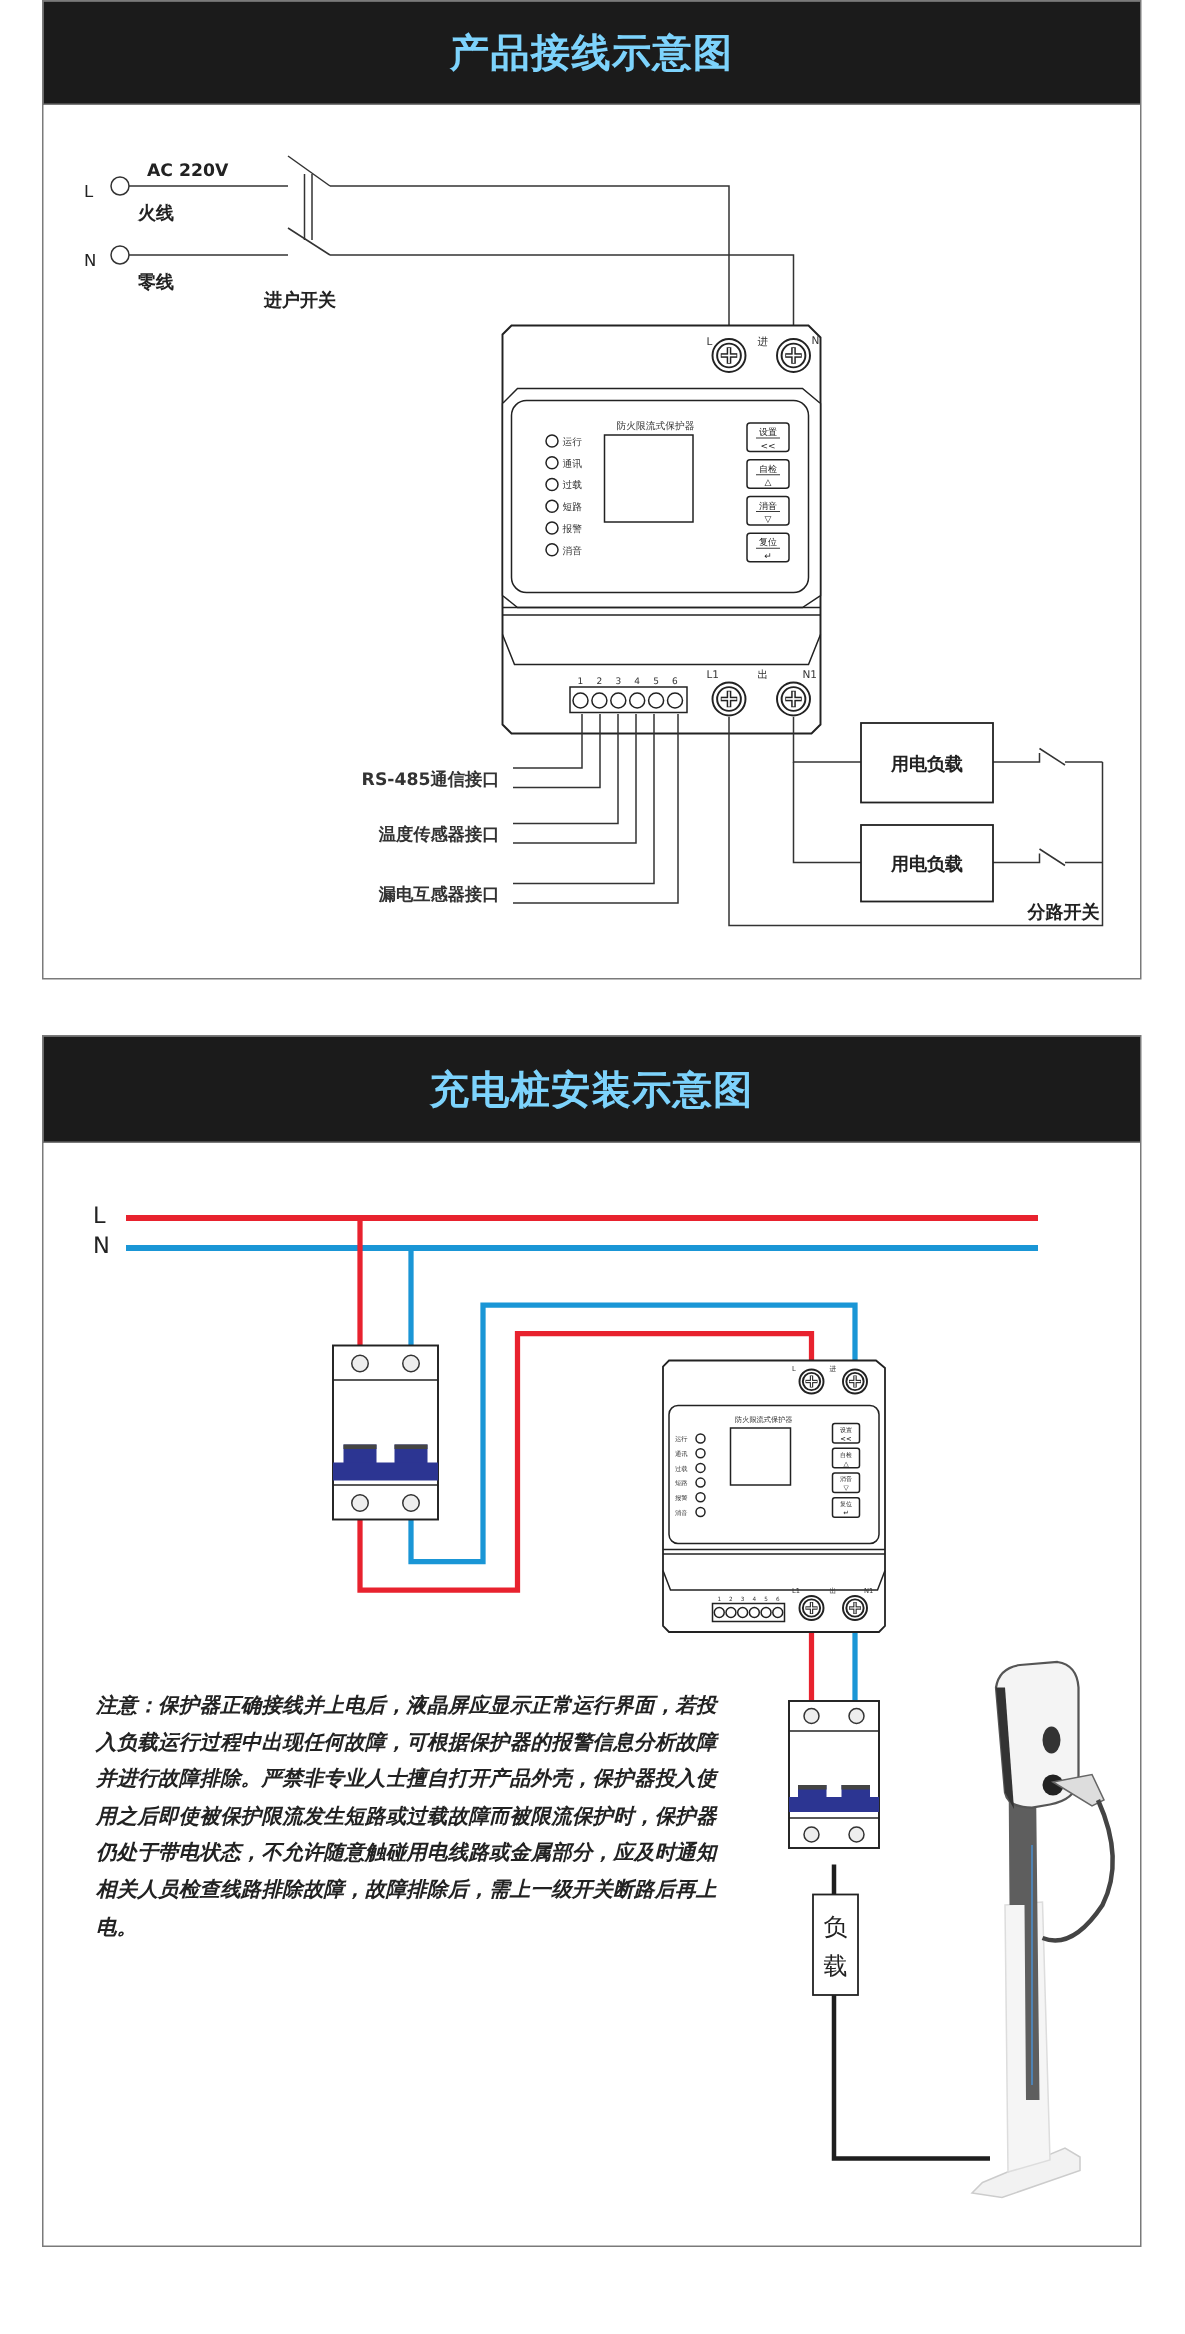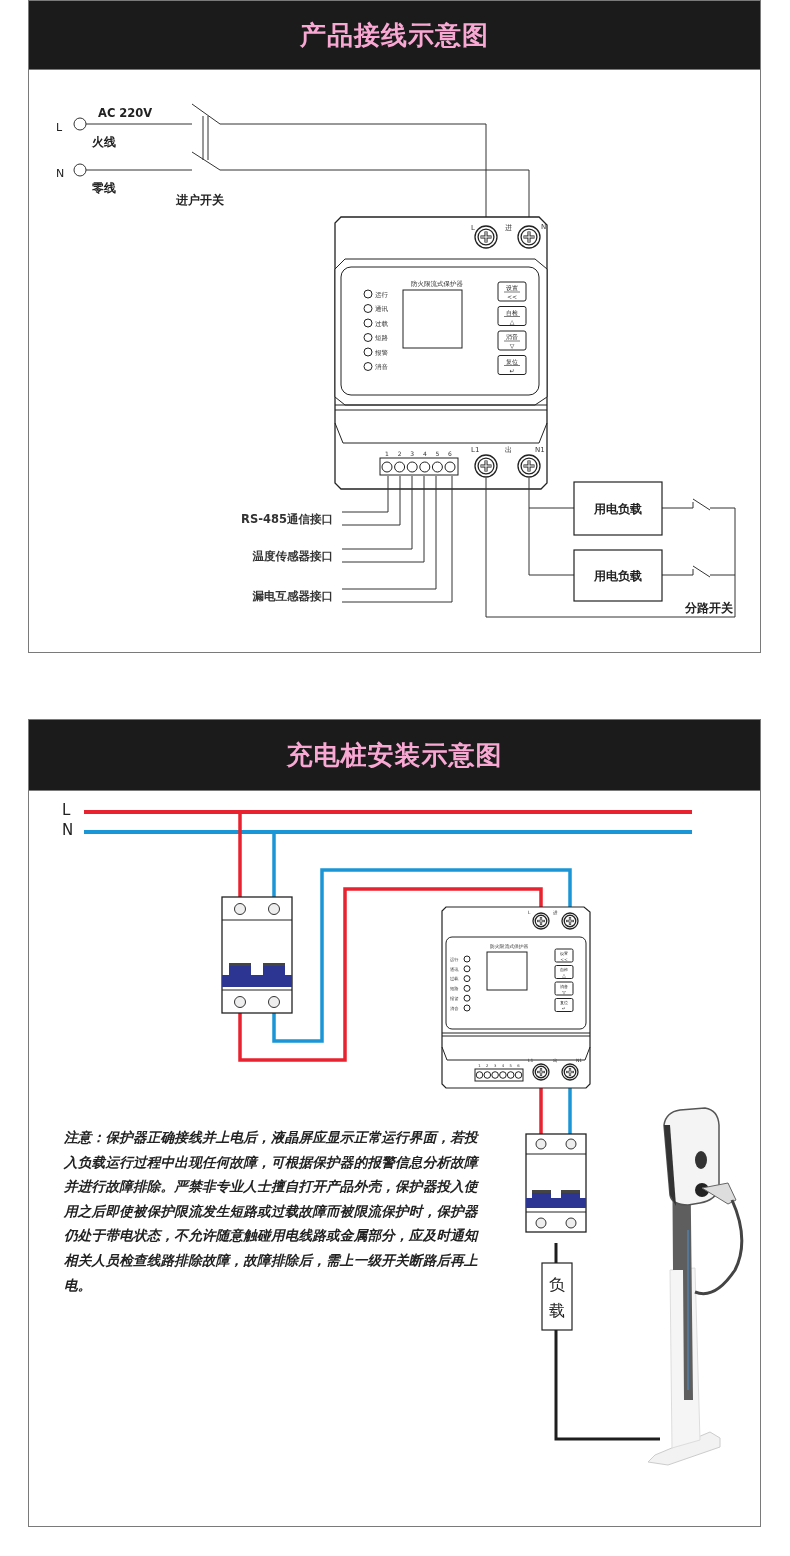--- a/index.html
+++ b/index.html
@@ -1,26 +1,26 @@
 <!DOCTYPE html>
 <html><head>
 <meta charset="utf-8">
 <style>
   html, body { margin: 0; padding: 0; background: #ffffff; }
   body { width: 790px; height: 1556px; position: relative; overflow: hidden;
          font-family: "DejaVu Sans", "Liberation Sans", sans-serif; color: #222; }
   .panel { position: absolute; left: 28px; width: 733px; border: 1px solid #7a7a7a;
            box-sizing: border-box; background: #fff; }
   .panel-header { position: absolute; left: 0; top: 0; right: 0; background: #1b1b1b;
-                  color: #f9a8d4; display: flex; align-items: center; justify-content: center;
+                  color: #7dd3fc; display: flex; align-items: center; justify-content: center;
                   font-weight: bold; font-size: 26px; letter-spacing: 1px;
                   border-bottom: 1px solid #7a7a7a; }
   #panel1 { top: 0; height: 653px; }
   #panel1 .panel-header { height: 68px; }
-  #panel2 { top: 719px; height: 808px; }
+  #panel2 { top: 690px; height: 808px; }
   #panel2 .panel-header { height: 70px; }
   svg text { font-family: "DejaVu Sans", "Liberation Sans", sans-serif; }
   .note { position: absolute; left: 64px; top: 1125px; width: 420px;
           font-size: 13.6px; font-weight: bold; line-height: 24.6px; color: #222;
           letter-spacing: 0.2px; font-style: italic; }
 </style>
 </head>
 <body>
 
 <div class="panel" id="panel1">

